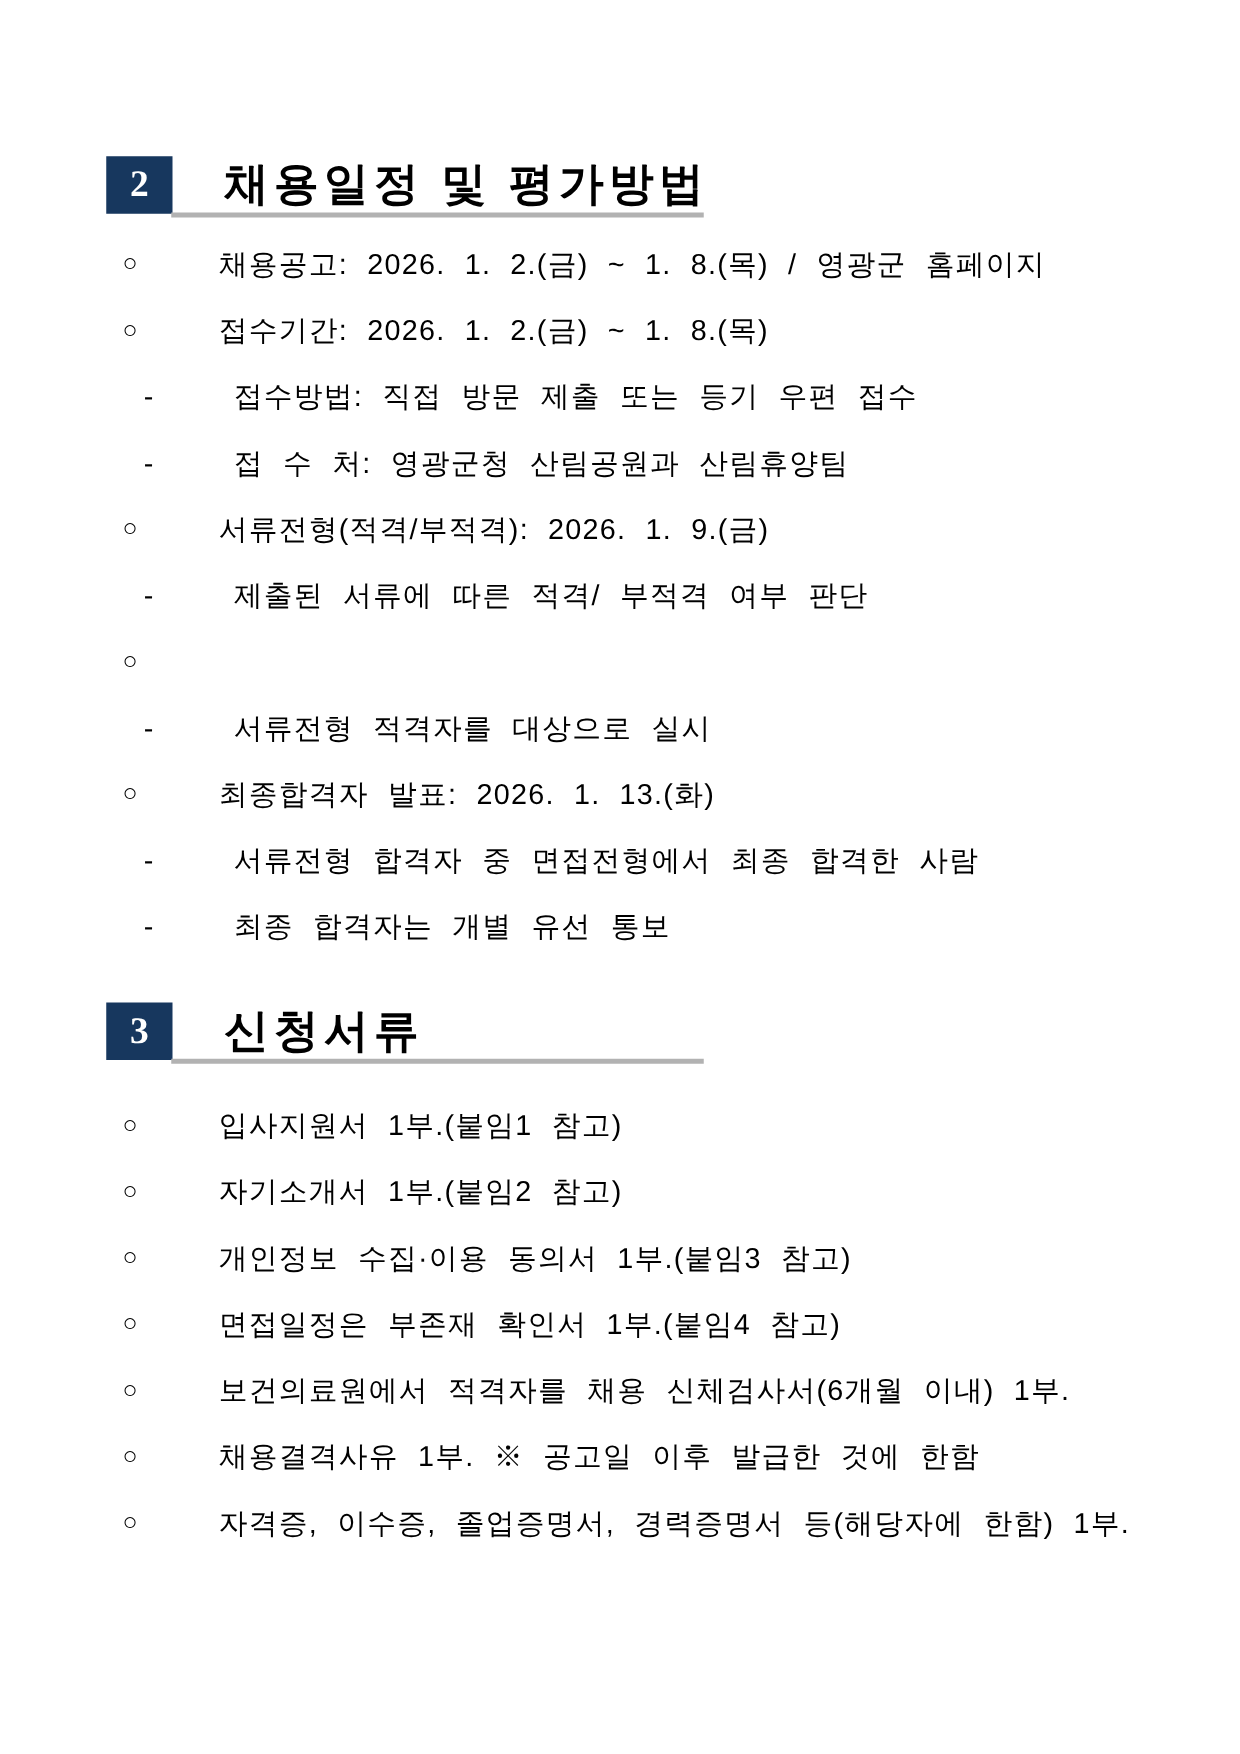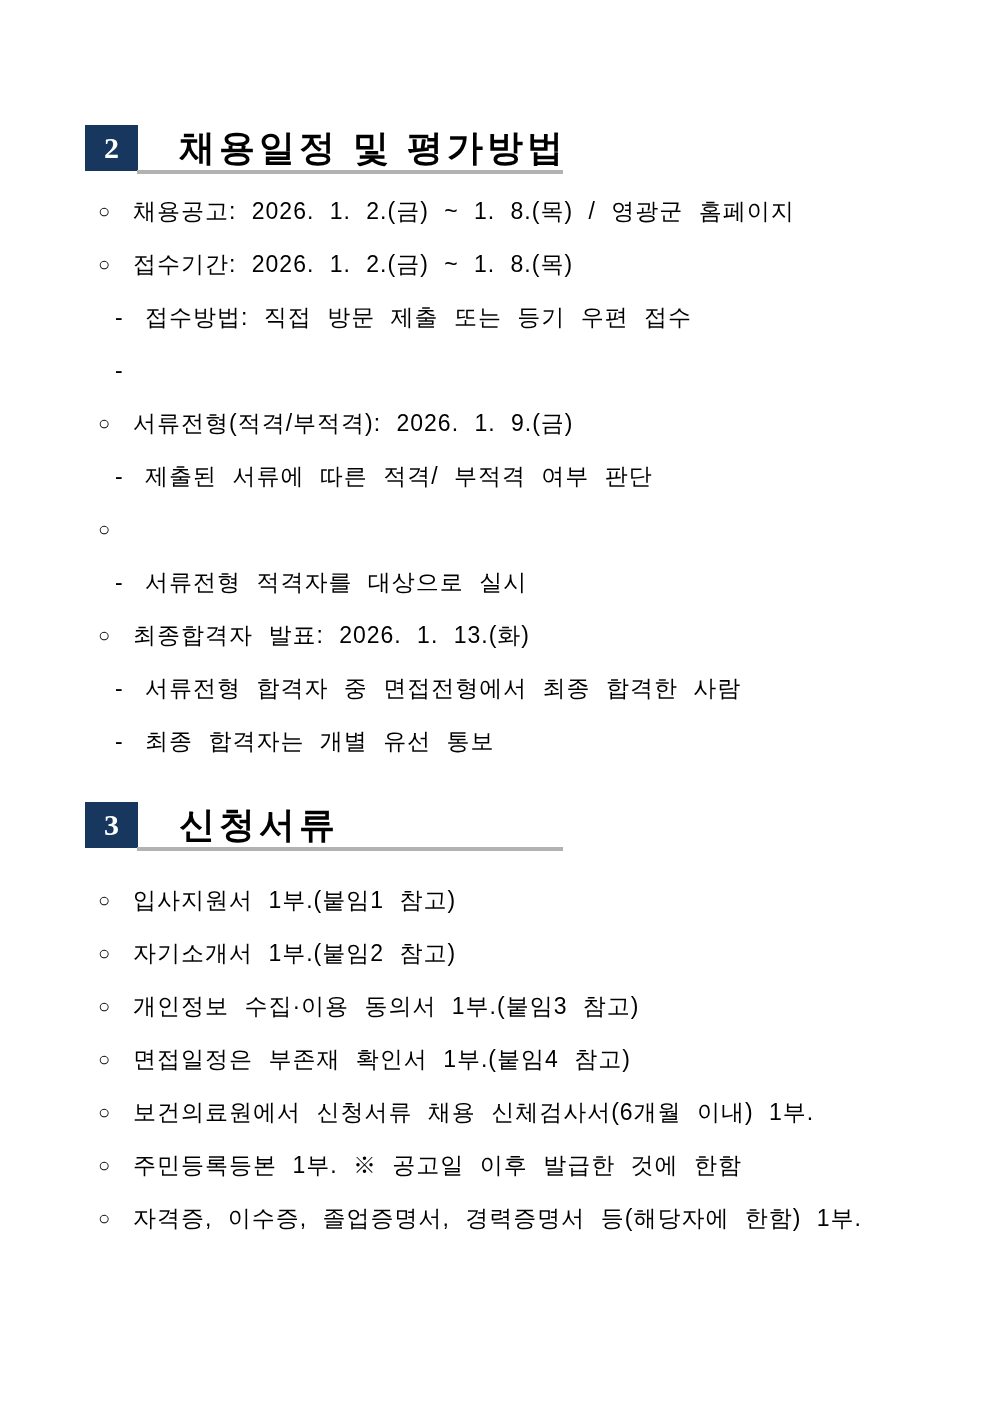--- a/index.html
+++ b/index.html
@@ -48,21 +48,21 @@
     display: flex; align-items: flex-start;
     line-height: 31px; margin-bottom: 22px;
     font-size: 23px; letter-spacing: 1px; word-spacing: 8px;
     white-space: nowrap;
   }
   .item .bullet { flex: 0 0 auto; }
   .item.lvl1 { margin-left: 13px; }
   .item.lvl1 .bullet { width: 35px; font-size: 20px; line-height: 31px; }
   .item.lvl2 { margin-left: 30px; }
   .item.lvl2 .bullet { width: 30px; font-size: 23px; }
-  .item-text { flex: 0 0 auto; }
+  .item-text { flex: 0 0 auto; margin-left: 42px; }
 </style>
 </head>
 <body>
 
 <div class="page">
 
   <section class="doc-section" id="section-2">
     <div class="section-header">
       <div class="badge">
         <span>2</span>
@@ -78,20 +78,21 @@
       <li class="item lvl1">
         <span class="bullet">○</span>
         <span class="item-text">접수기간: 2026. 1. 2.(금) ~ 1. 8.(목)</span>
       </li>
       <li class="item lvl2">
         <span class="bullet">-</span>
         <span class="item-text">접수방법: 직접 방문 제출 또는 등기 우편 접수</span>
       </li>
       <li class="item lvl2">
         <span class="bullet">-</span>
+        <span class="item-text">접 수 처: 영광군청 산림공원과 산림휴양팀</span>
       </li>
       <li class="item lvl1">
         <span class="bullet">○</span>
         <span class="item-text">서류전형(적격/부적격): 2026. 1. 9.(금)</span>
       </li>
       <li class="item lvl2">
         <span class="bullet">-</span>
         <span class="item-text">제출된 서류에 따른 적격/ 부적격 여부 판단</span>
       </li>
       <li class="item lvl1">
@@ -136,25 +137,25 @@
       <li class="item lvl1">
         <span class="bullet">○</span>
         <span class="item-text">개인정보 수집·이용 동의서 1부.(붙임3 참고)</span>
       </li>
       <li class="item lvl1">
         <span class="bullet">○</span>
         <span class="item-text">면접일정은 부존재 확인서 1부.(붙임4 참고)</span>
       </li>
       <li class="item lvl1">
         <span class="bullet">○</span>
-        <span class="item-text">보건의료원에서 신청서류 채용 신체검사서(6개월 이내) 1부.</span>
+        <span class="item-text">보건의료원에서 적격자를 채용 신체검사서(6개월 이내) 1부.</span>
       </li>
       <li class="item lvl1">
         <span class="bullet">○</span>
-        <span class="item-text">주민등록등본 1부. ※ 공고일 이후 발급한 것에 한함</span>
+        <span class="item-text">채용결격사유 1부. ※ 공고일 이후 발급한 것에 한함</span>
       </li>
       <li class="item lvl1">
         <span class="bullet">○</span>
         <span class="item-text">자격증, 이수증, 졸업증명서, 경력증명서 등(해당자에 한함) 1부.</span>
       </li>
     </ul>
   </section>
 
 </div>
 

